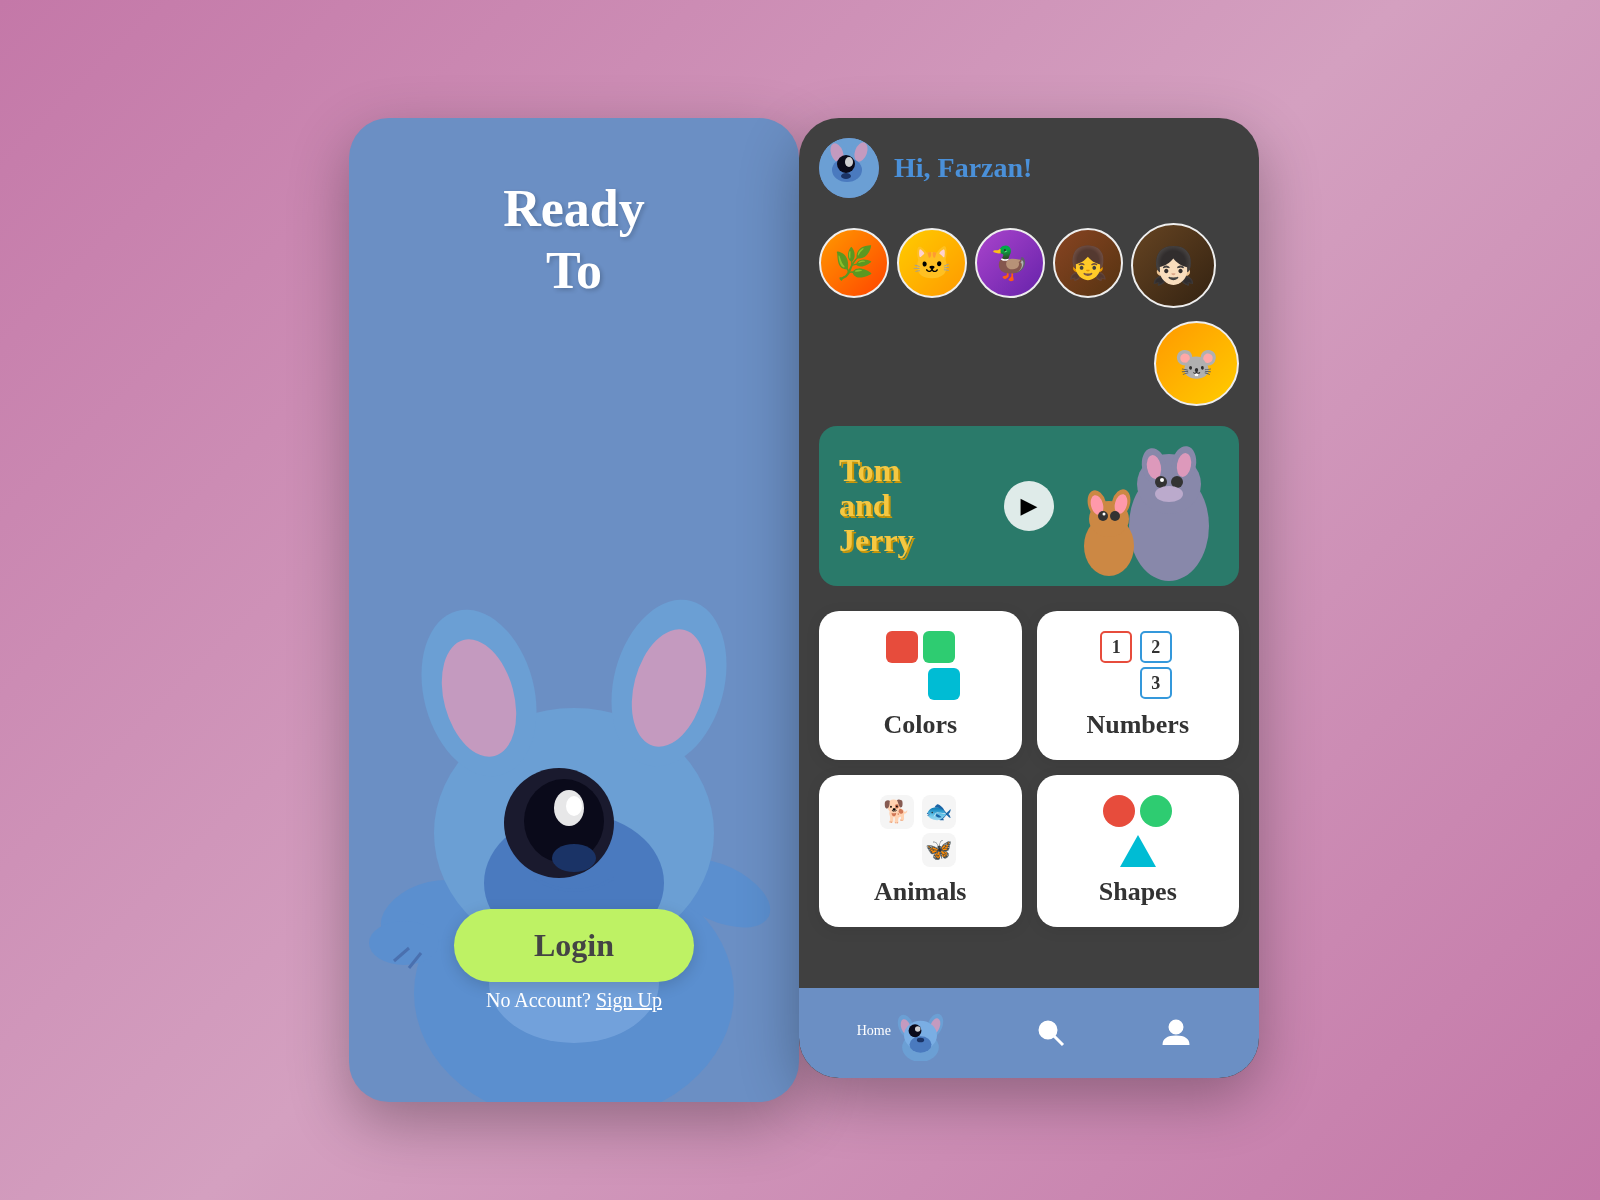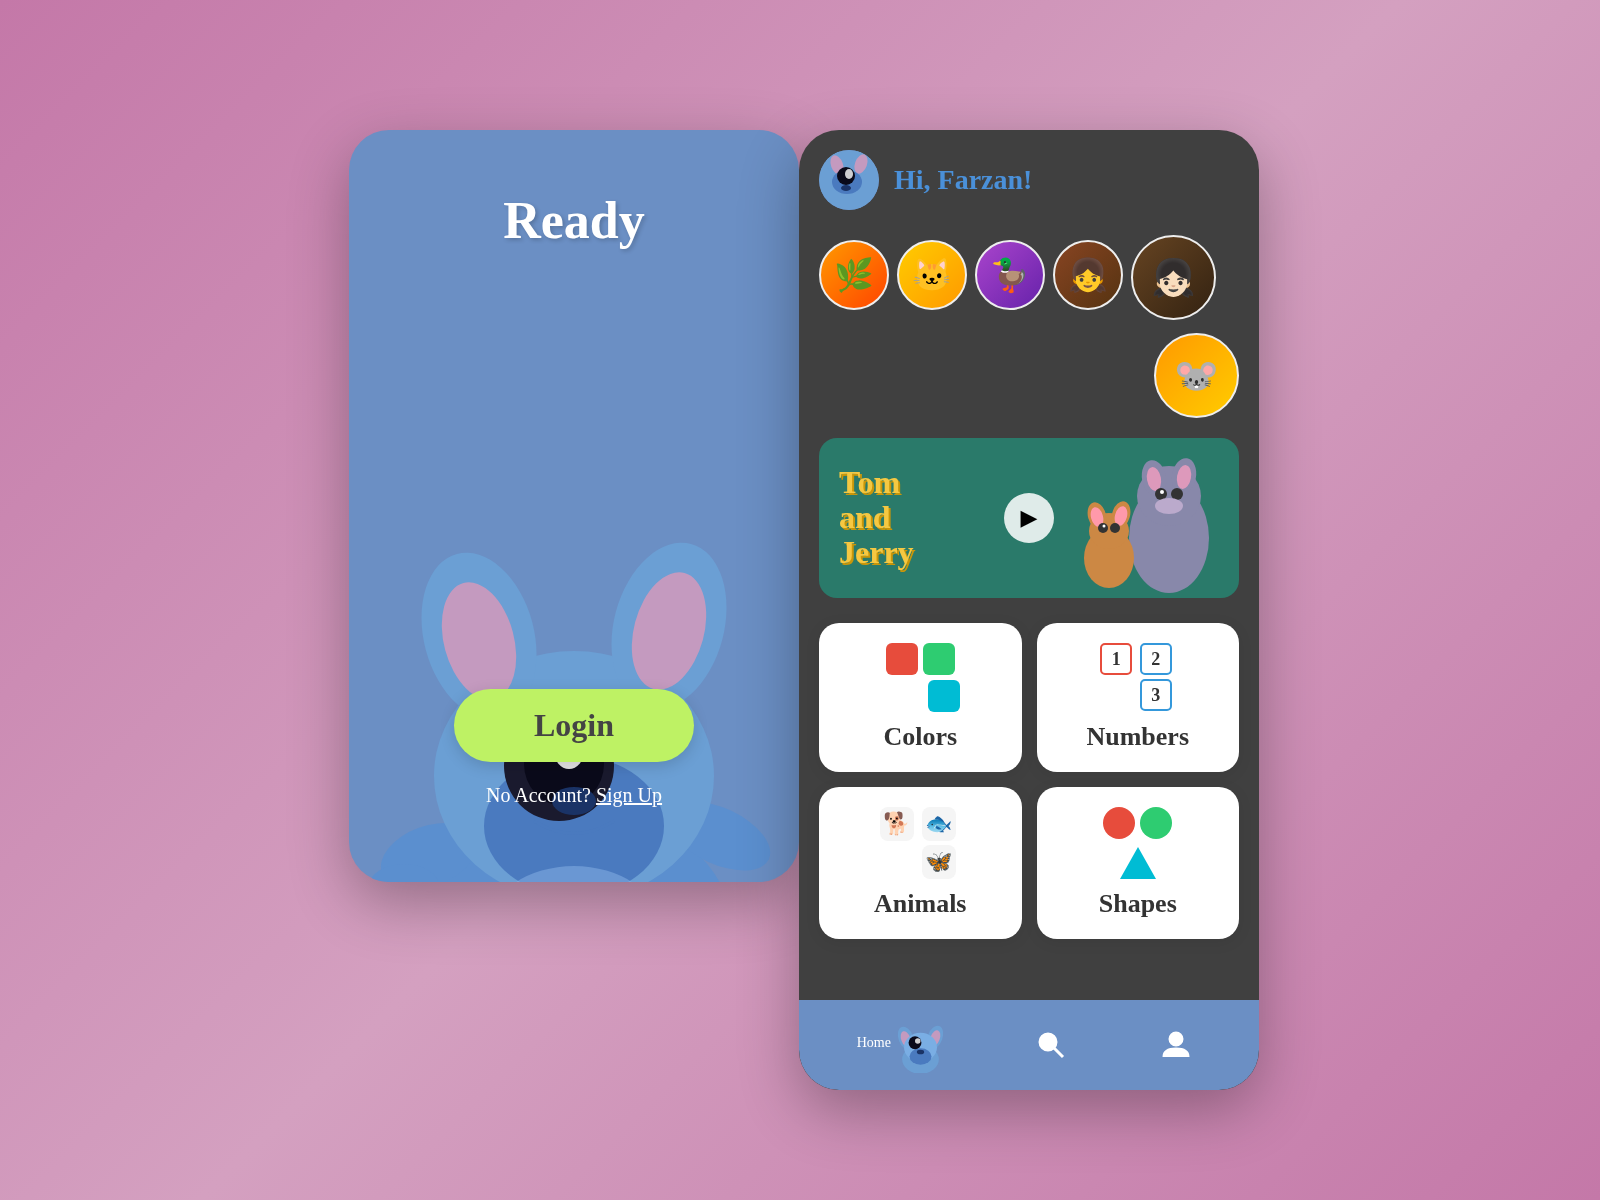--- a/index.html
+++ b/index.html
@@ -17,21 +17,21 @@
     .phones-container {
       display: flex;
       gap: 0px;
       align-items: flex-start;
       margin-top: 20px;
     }
 
     
     .left-phone {
       width: 450px;
-      height: 752px;
+      height: 984px;
       background: #6b8fc4;
       border-radius: 40px;
       position: relative;
       overflow: hidden;
       box-shadow: 0 20px 60px rgba(0,0,0,0.3);
       display: flex;
       flex-direction: column;
       align-items: center;
       padding-top: 60px;
       margin-left: 8px;
@@ -61,21 +61,21 @@
       font-weight: bold;
       color: #444;
       cursor: pointer;
       box-shadow: 0 4px 15px rgba(0,0,0,0.15);
       white-space: nowrap;
       z-index: 10;
     }
 
     .no-account-text {
       position: absolute;
-      bottom: 75px;
+      bottom: 90px;
       left: 50%;
       transform: translateX(-50%);
       color: white;
       font-size: 20px;
       white-space: nowrap;
       z-index: 10;
     }
 
     .no-account-text a {
       color: white;
@@ -366,20 +366,21 @@
     }
   </style>
 </head>
 <body>
 
 <div class="phones-container">
 
   <div class="left-phone">
     <div class="left-phone-title">
       <div>Ready</div>
+      <div>To</div>
     </div>
 
     <div class="stitch-body">
       <svg viewBox="0 0 450 700" width="450" height="700" xmlns="http://www.w3.org/2000/svg">
 
         <ellipse cx="225" cy="580" rx="160" ry="130" fill="#5b8fcf"></ellipse>
 
         <ellipse cx="80" cy="500" rx="50" ry="30" fill="#5b8fcf" transform="rotate(-20 80 500)"></ellipse>
         <ellipse cx="370" cy="480" rx="55" ry="28" fill="#5b8fcf" transform="rotate(25 370 480)"></ellipse>
 

